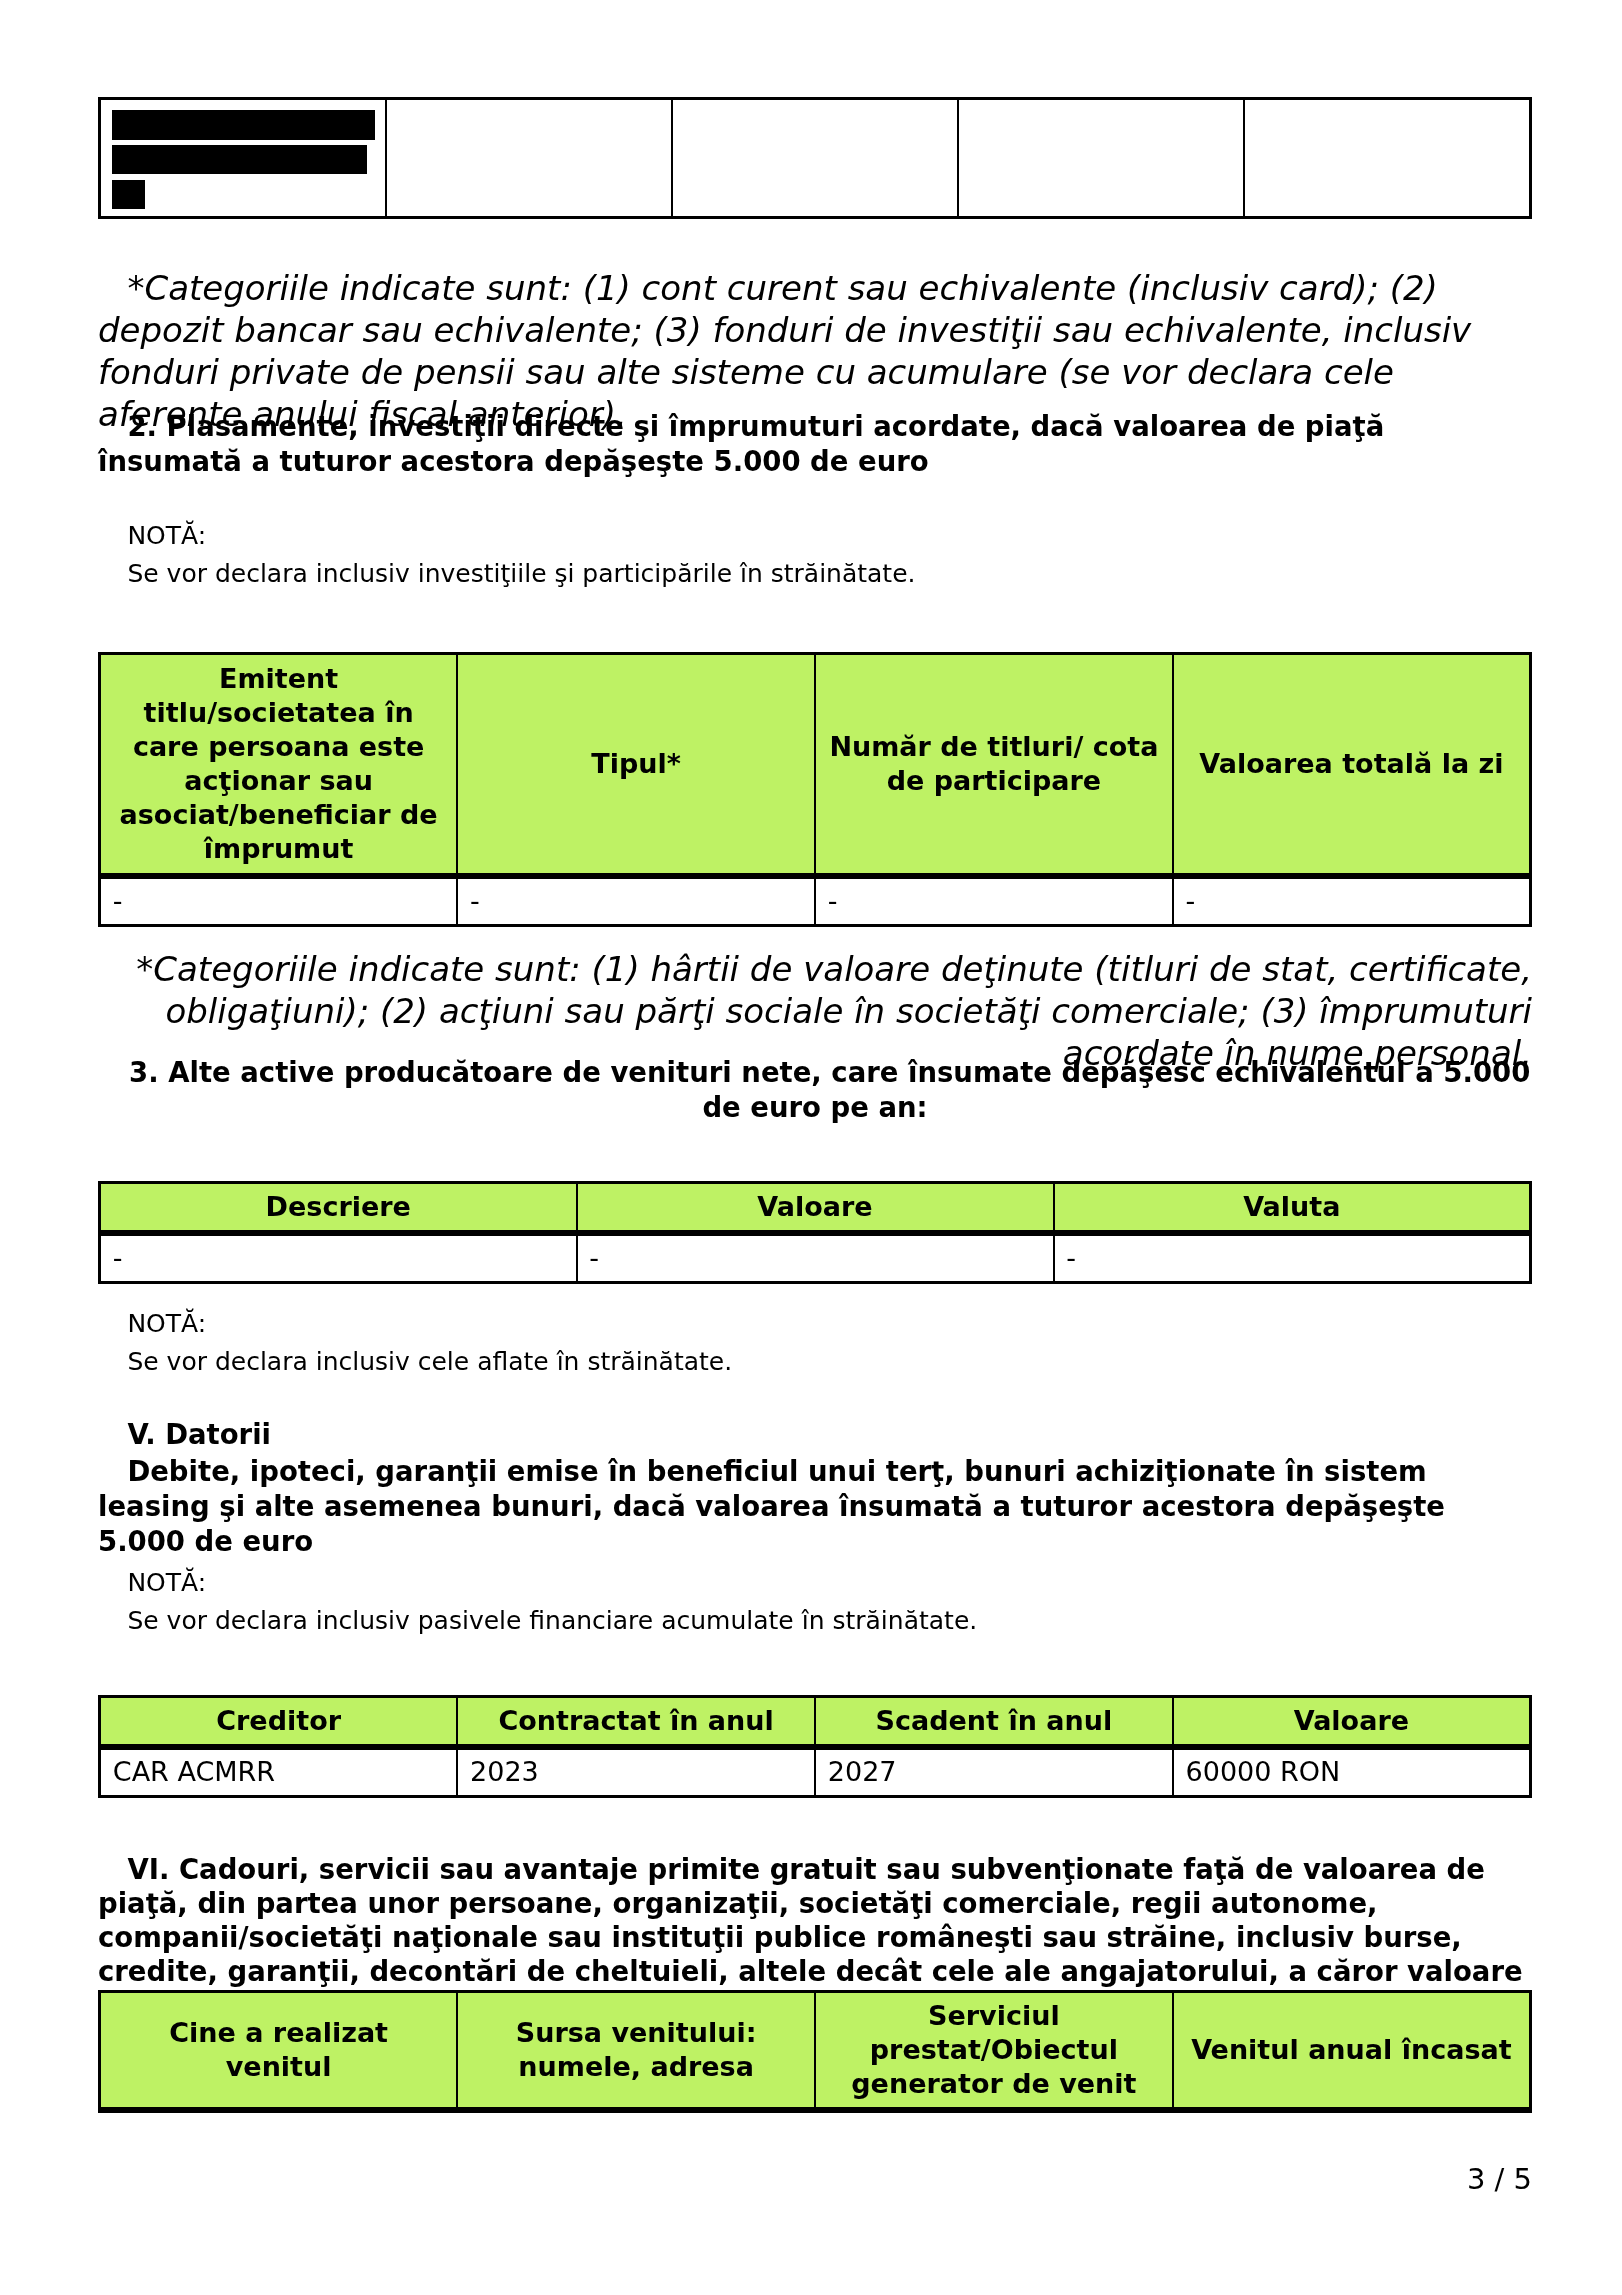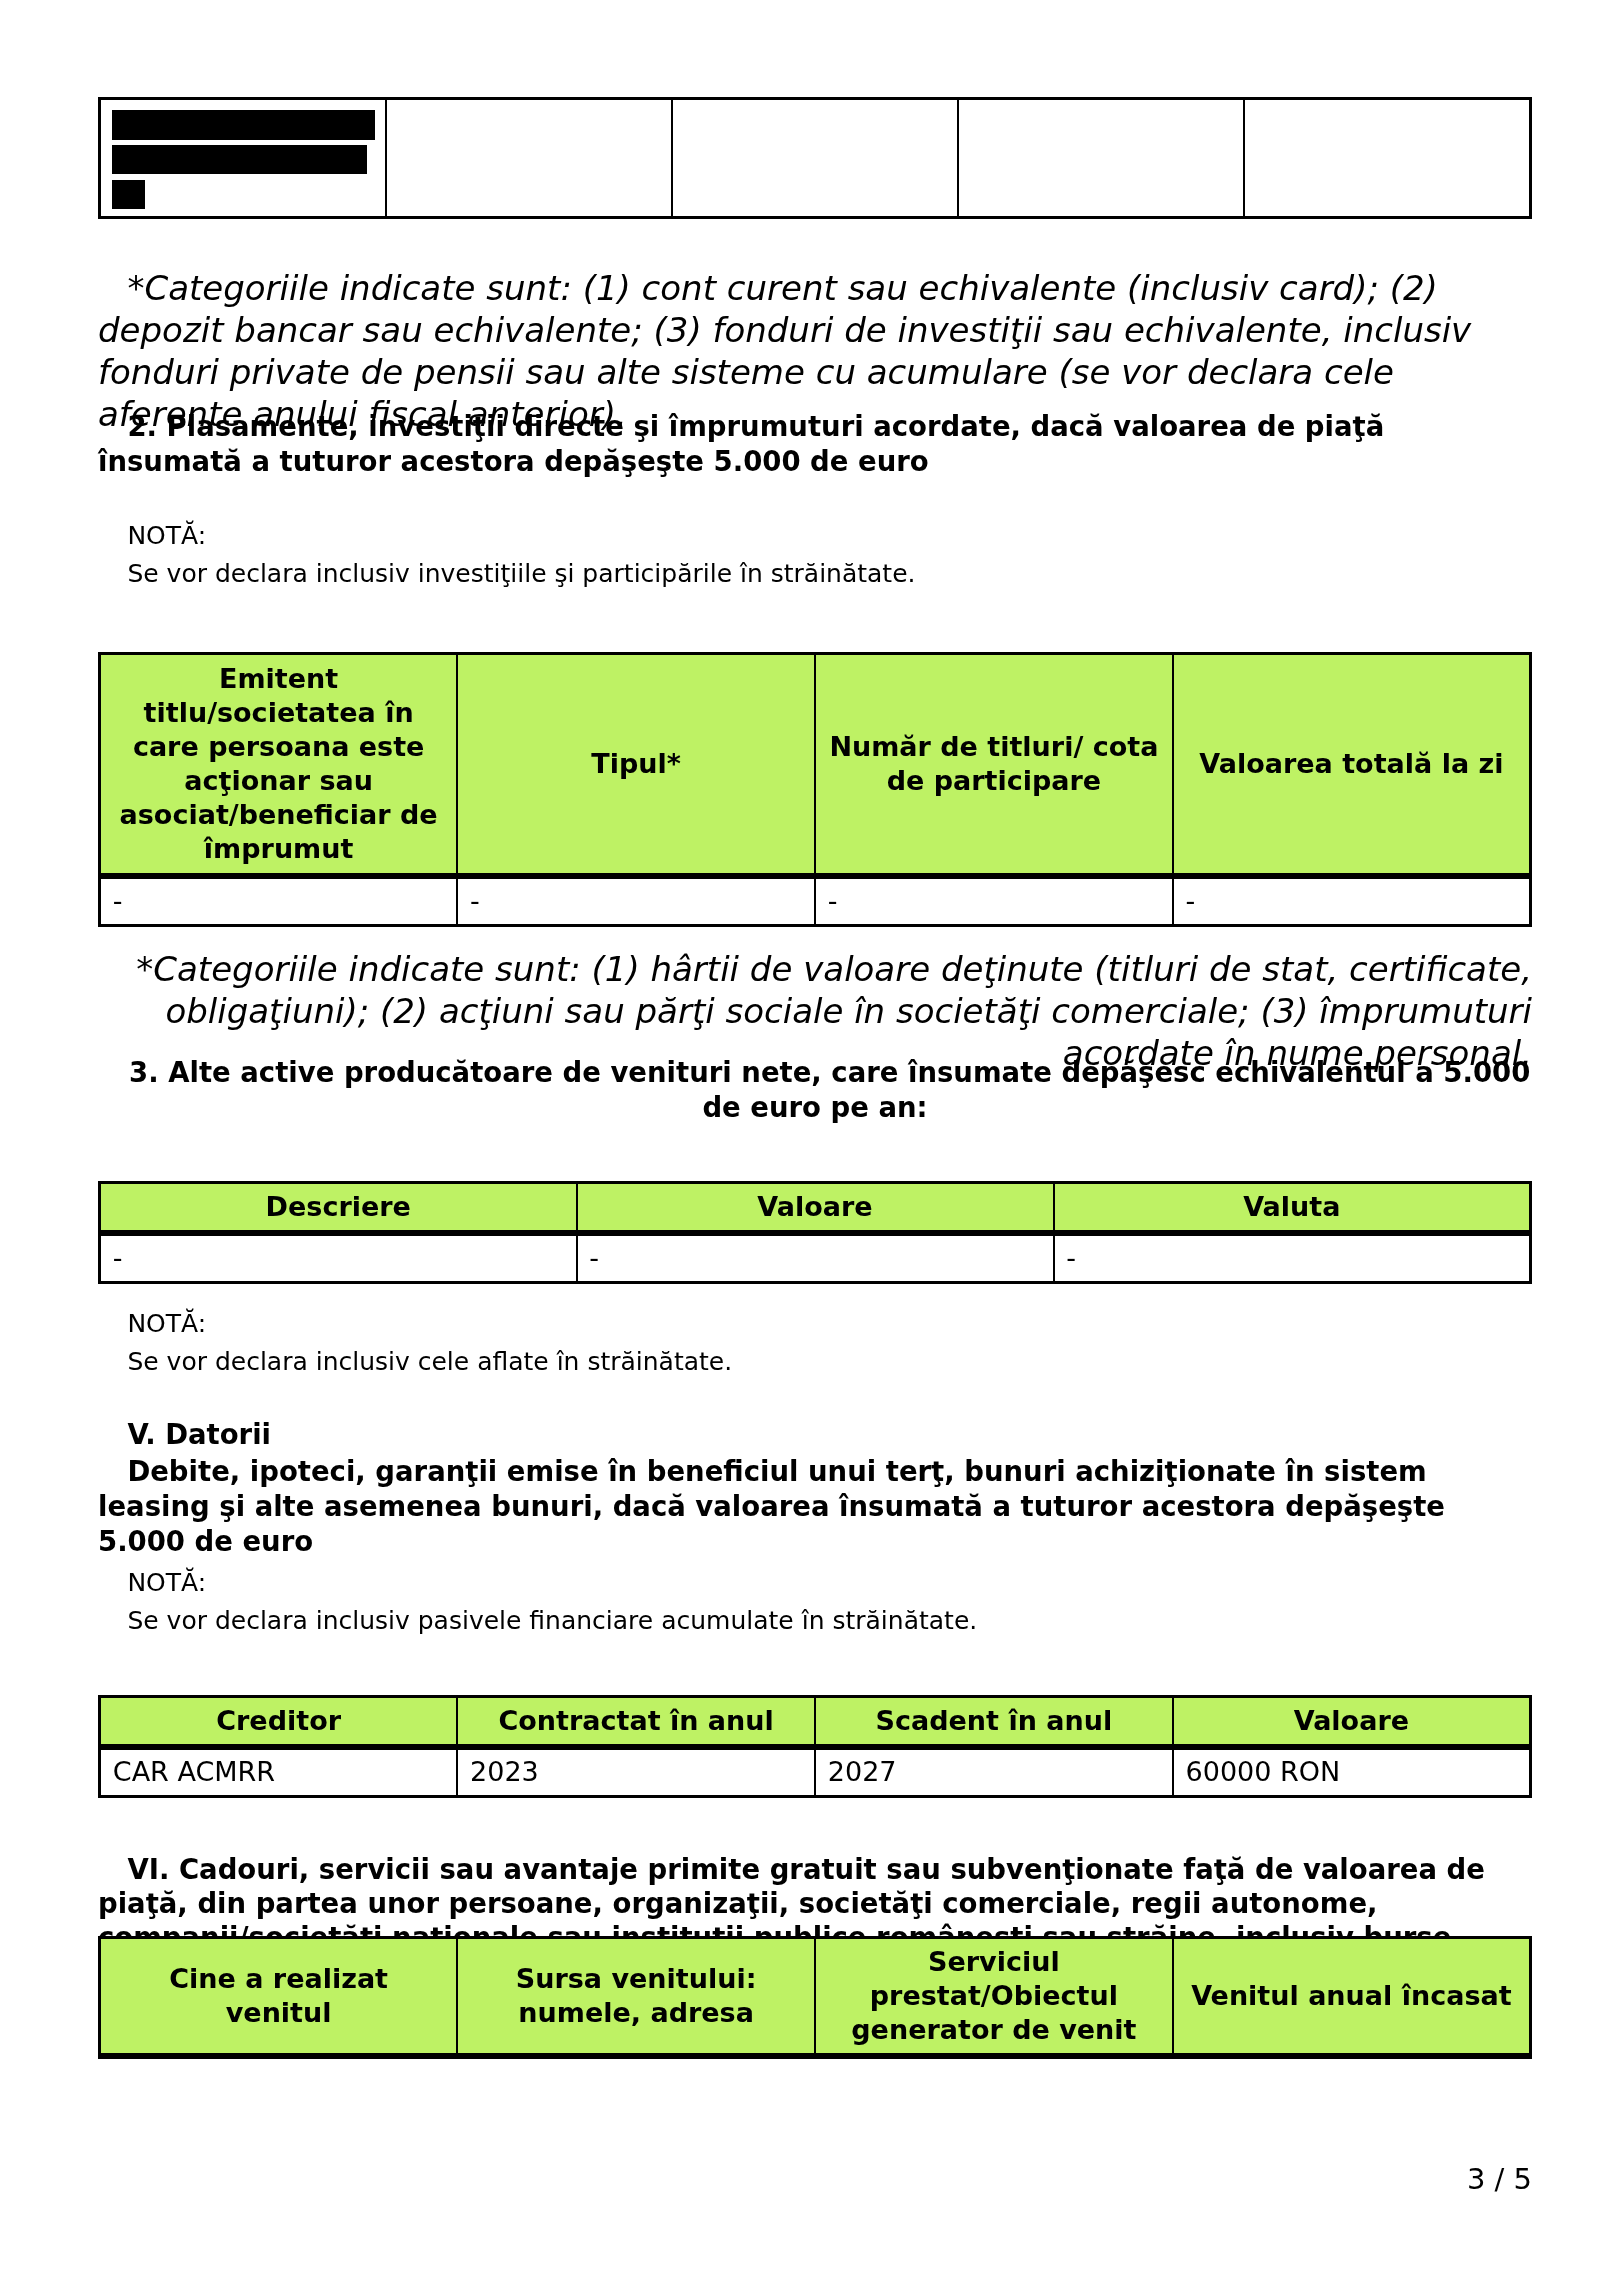--- a/index.html
+++ b/index.html
@@ -117,21 +117,21 @@
         <td>CAR ACMRR</td>
         <td>2023</td>
         <td>2027</td>
         <td>60000 RON</td>
       </tr>
     </tbody>
   </table>
 
   <div class="abs heading indent" style="top:1852px; width:1434px; line-height:34px;">VI. Cadouri, servicii sau avantaje primite gratuit sau subvenţionate faţă de valoarea de piaţă, din partea unor persoane, organizaţii, societăţi comerciale, regii autonome, companii/societăţi naţionale sau instituţii publice româneşti sau străine, inclusiv burse, credite, garanţii, decontări de cheltuieli, altele decât cele ale angajatorului, a căror valoare individuală depăşeşte 500 de euro*</div>
 
-  <table class="grid outer abs" style="top:1936px;">
+  <table class="grid outer abs" style="top:1990px;">
     <thead>
       <tr style="height:118px;">
         <th>Cine a realizat venitul</th>
         <th>Sursa venitului: numele, adresa</th>
         <th>Serviciul prestat/Obiectul generator de venit</th>
         <th>Venitul anual încasat</th>
       </tr>
     </thead>
   </table>
 

